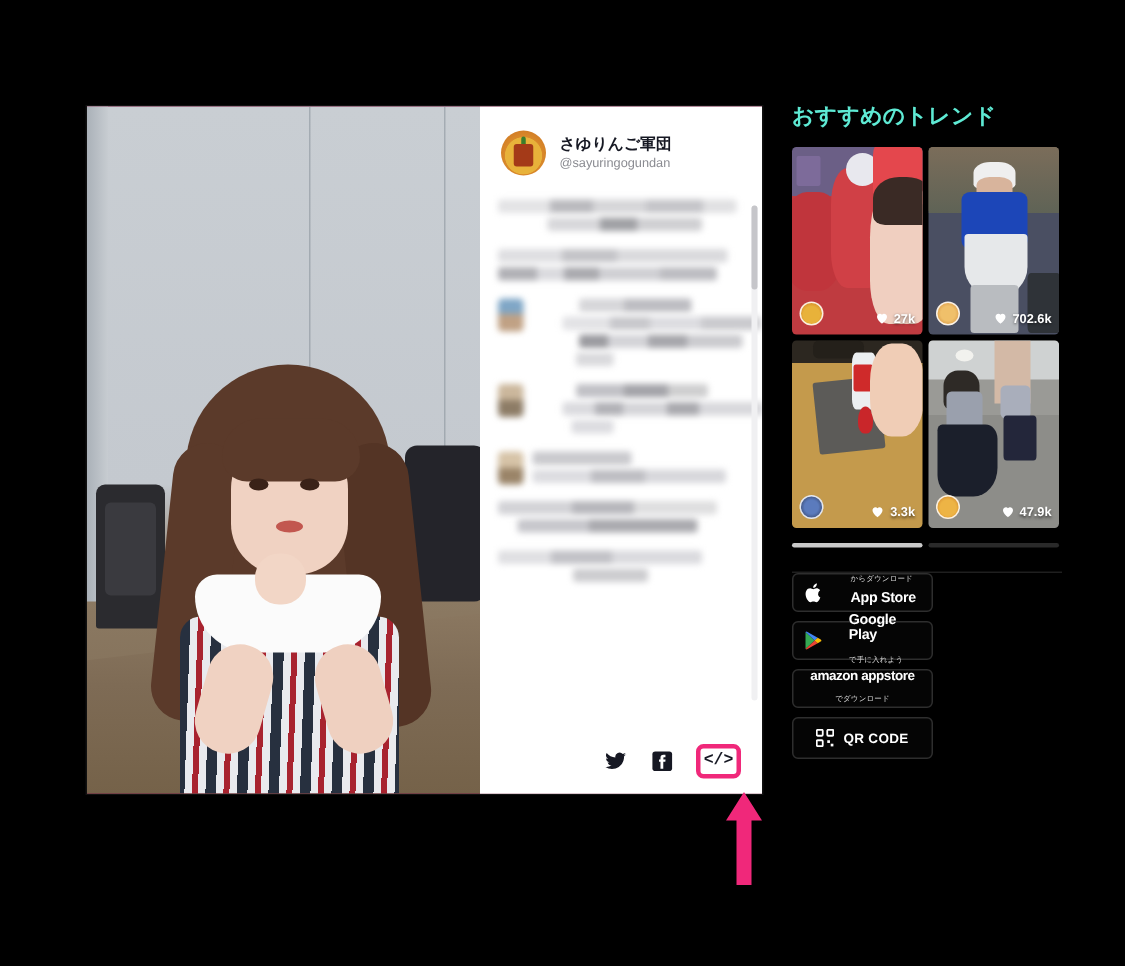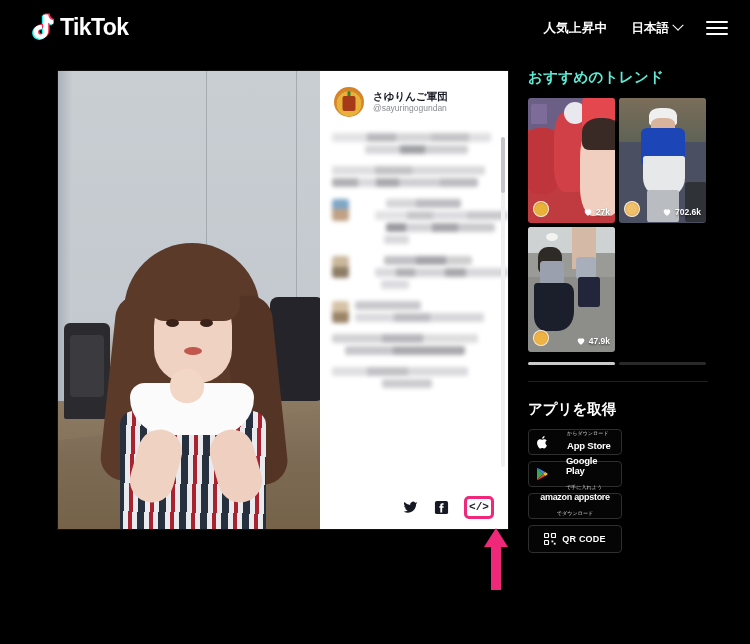--- a/index.html
+++ b/index.html
@@ -129,43 +129,20 @@
   .th2 { background: linear-gradient(180deg,#6d6356 0 34%, #4a4f62 34% 100%); }
   .th3 { background: linear-gradient(180deg,#2c2720 0 12%, #c49a4c 12% 100%); }
   .th4 { background: linear-gradient(180deg,#9a9a96 0 40%, #8d8d89 40% 100%); }
   .blob { position: absolute; border-radius: 40%; }
 </style>
 </head>
 <body>
 
 <div class="page">
 
-  <div class="header">
-    <div class="logo-wrap">
-      <svg class="logo-note" viewBox="0 0 26 29">
-        <path d="M17 1h4.2c.4 3.2 2.2 5.3 5.1 5.6v4.1c-1.9.1-3.6-.5-5.1-1.5v7.9c0 6.3-6.2 10.3-11.4 7.1-3.4-2.1-4.3-6.9-1.9-10.1 1.7-2.3 4.5-3.2 7.1-2.5v4.3c-2.6-.8-4.6 1.3-3.8 3.5.5 1.4 2.2 2 3.5 1.3 1-.5 1.5-1.4 1.5-2.6V1z" fill="#25F4EE" transform="translate(-2.4,1.6)"></path>
-        <path d="M17 1h4.2c.4 3.2 2.2 5.3 5.1 5.6v4.1c-1.9.1-3.6-.5-5.1-1.5v7.9c0 6.3-6.2 10.3-11.4 7.1-3.4-2.1-4.3-6.9-1.9-10.1 1.7-2.3 4.5-3.2 7.1-2.5v4.3c-2.6-.8-4.6 1.3-3.8 3.5.5 1.4 2.2 2 3.5 1.3 1-.5 1.5-1.4 1.5-2.6V1z" fill="#FE2C55" transform="translate(0.5,-0.4)"></path>
-        <path d="M17 1h4.2c.4 3.2 2.2 5.3 5.1 5.6v4.1c-1.9.1-3.6-.5-5.1-1.5v7.9c0 6.3-6.2 10.3-11.4 7.1-3.4-2.1-4.3-6.9-1.9-10.1 1.7-2.3 4.5-3.2 7.1-2.5v4.3c-2.6-.8-4.6 1.3-3.8 3.5.5 1.4 2.2 2 3.5 1.3 1-.5 1.5-1.4 1.5-2.6V1z" fill="#fff" transform="translate(-1,0.6)"></path>
-      </svg>
-      <span class="logo-text">TikTok</span>
-    </div>
-
-    <div class="hdr-right">
-      <span class="hdr-link">人気上昇中</span>
-      <span class="lang">
-        <span>日本語</span>
-        <span class="chev"></span>
-      </span>
-      <span class="burger">
-          <i></i>
-          <i></i>
-          <i></i>
-        </span>
-    </div>
-  </div>
 
   <div class="card">
 
     <div class="video-pane">
       <div class="wall-edge"></div>
       <div class="seam" style="left:148px"></div>
       <div class="seam" style="left:238px;height:300px"></div>
       <div class="chair-l"></div>
       <div class="chair-r"></div>
       <div class="desk"></div>
@@ -302,20 +279,35 @@
         <div class="blob" style="left:66px;top:84px;width:22px;height:40px;background:#2f3338;border-radius:10%;"></div>
         <div class="t-av" style="background:radial-gradient(circle at 50% 50%,#f0c06a 0 48%,#d08a3a 100%)"></div>
         <div class="t-likes">
           <svg class="heart" viewBox="0 0 24 24" fill="#fff">
               <path d="M12 21s-8-5.2-8-11a4.7 4.7 0 0 1 8-3.3A4.7 4.7 0 0 1 20 10c0 5.8-8 11-8 11z"></path>
             </svg>
           <span>702.6k</span>
         </div>
       </div>
 
+      <div class="thumb th3">
+        <div class="blob" style="left:14px;top:0;width:34px;height:12px;background:#24201a;border-radius:4px;"></div>
+        <div class="blob" style="left:16px;top:26px;width:44px;height:48px;background:#5c5b58;border-radius:4%;transform:rotate(-6deg);"></div>
+        <div class="blob" style="left:40px;top:8px;width:16px;height:38px;background:#eceff1;border-radius:18%;"></div>
+        <div class="blob" style="left:41px;top:16px;width:13px;height:18px;background:#cf2a2a;border-radius:12%;"></div>
+        <div class="blob" style="left:44px;top:44px;width:10px;height:18px;background:#c9262a;border-radius:50% 50% 40% 40%;"></div>
+        <div class="blob" style="left:52px;top:2px;width:36px;height:62px;background:#f0cdb6;border-radius:40%;"></div>
+        <div class="t-av" style="background:radial-gradient(circle at 50% 50%,#5b7bbd 0 46%,#2c3550 100%)"></div>
+        <div class="t-likes">
+          <svg class="heart" viewBox="0 0 24 24" fill="#fff">
+              <path d="M12 21s-8-5.2-8-11a4.7 4.7 0 0 1 8-3.3A4.7 4.7 0 0 1 20 10c0 5.8-8 11-8 11z"></path>
+            </svg>
+          <span>3.3k</span>
+        </div>
+      </div>
 
       <div class="thumb th4">
         <div class="blob" style="left:0;top:0;width:87px;height:26px;background:#cfd2d2;border-radius:0;"></div>
         <div class="blob" style="left:18px;top:6px;width:12px;height:8px;background:#f2f2ee;border-radius:50%;"></div>
         <div class="blob" style="left:44px;top:0;width:24px;height:42px;background:#d3b9a6;border-radius:0;"></div>
         <div class="blob" style="left:10px;top:20px;width:24px;height:26px;background:#2e2a26;border-radius:40% 40% 20% 20%;"></div>
         <div class="blob" style="left:12px;top:34px;width:24px;height:26px;background:#9aa0ad;border-radius:14%;"></div>
         <div class="blob" style="left:6px;top:56px;width:40px;height:48px;background:#1b1f2b;border-radius:8% 20% 40% 30%;"></div>
         <div class="blob" style="left:48px;top:30px;width:20px;height:22px;background:#a9aebb;border-radius:16%;"></div>
         <div class="blob" style="left:50px;top:50px;width:22px;height:30px;background:#23263a;border-radius:10%;"></div>
@@ -329,21 +321,20 @@
       </div>
     </div>
 
     <div class="tbar-wrap">
       <div class="tbar on"></div>
       <div class="tbar"></div>
     </div>
 
     <div class="divider"></div>
 
-    <div class="side-title2">アプリを取得</div>
 
     <div class="store-btn">
       <svg width="13" height="15" viewBox="0 0 24 28" fill="#fff">
           <path d="M17.5 14.8c0-3 2.4-4.4 2.5-4.5-1.4-2-3.5-2.3-4.2-2.4-1.8-.2-3.5 1-4.4 1-.9 0-2.3-1-3.8-1-2 0-3.8 1.1-4.8 2.9-2 3.5-.5 8.7 1.5 11.5 1 1.4 2.1 3 3.6 2.9 1.4-.1 2-.9 3.7-.9s2.2.9 3.7.9c1.5 0 2.5-1.4 3.4-2.8 1.1-1.6 1.5-3.2 1.5-3.3-.1 0-2.9-1.1-2.9-4.3zM14.7 5.5c.8-1 1.3-2.3 1.2-3.7-1.2 0-2.6.8-3.4 1.8-.7.8-1.4 2.2-1.2 3.5 1.3.1 2.6-.7 3.4-1.6z"></path>
         </svg>
       <span class="store-txt">
         <span class="store-sub" style="display:block">からダウンロード</span>
         <span class="store-main">App Store</span>
       </span>
     </div>

